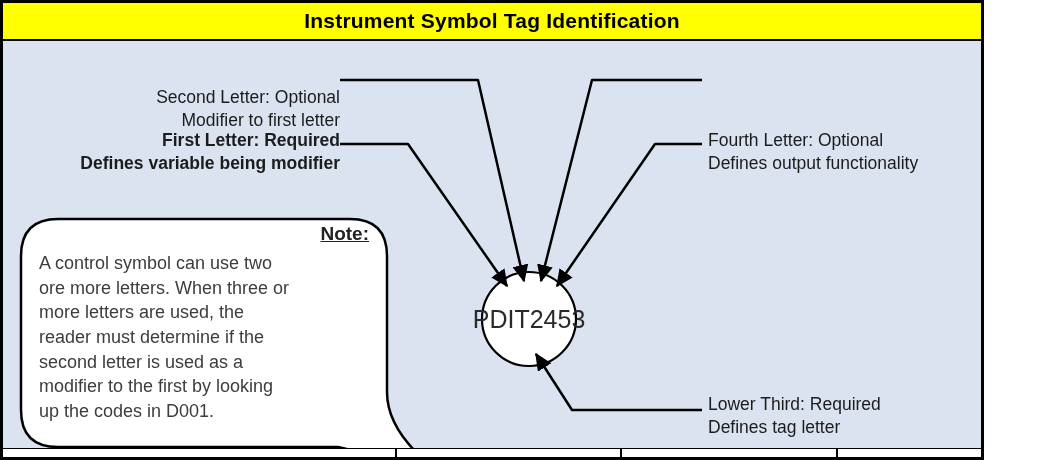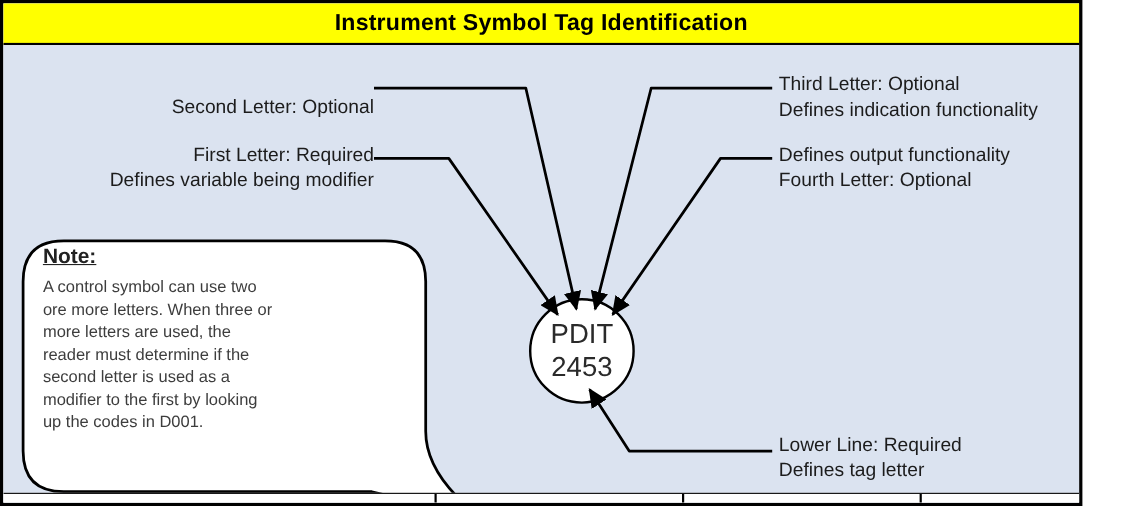--- a/index.html
+++ b/index.html
@@ -25,27 +25,28 @@
     white-space:nowrap;
   }
   .callout.right-align{text-align:right;}
   .callout div{white-space:nowrap;}
   .note-text{
     position:absolute;left:36px;top:182px;width:330px;color:#3d3d3d;
   }
   .note-heading{
     font-size:19px;font-weight:bold;text-decoration:underline;color:#222;
     margin-bottom:6px;
+    text-align:right;
   }
   .note-body{
-    font-size:15px;line-height:1.37;white-space:pre-line;
+    font-size:18px;line-height:1.37;white-space:pre-line;
   }
   .circle-label{
     position:absolute;left:479px;top:237px;width:94px;height:82px;
-    display:flex;flex-direction:column;align-items:center;justify-content:center;
+    display:flex;flex-direction:row;align-items:center;justify-content:center;
     font-size:25px;color:#2a2a2a;line-height:1.2;pointer-events:none;
   }
   .bottom-strip{
     position:absolute;left:0;bottom:0;width:1036px;height:8px;background:#ffffff;
     border-top:1px solid #000;
   }
   .bottom-strip i{
     position:absolute;top:0;bottom:0;width:2px;background:#000;display:block;
   }
 </style>
@@ -78,39 +79,36 @@
       <path d="M 699 369 L 569 369 L 533 313" fill="none" stroke="#000" stroke-width="2.5" stroke-linejoin="round" marker-end="url(#arrow)"></path>
     </svg>
 
     <div class="circle-label">
       <div>PDIT</div>
       <div>2453</div>
     </div>
 
     <div class="callout right-align" style="left:60px;top:24px;width:277px;margin-top:21px;">
       <div>Second Letter: Optional</div>
+      <div>Modifier to  first letter</div>
     </div>
 
-    <div class="callout right-align" style="left:20px;top:88px;width:317px;">
+    <div class="callout right-align" style="left:20px;top:88px;width:317px;font-weight:bold;">
       <div>First Letter: Required</div>
       <div>Defines variable being modifier</div>
     </div>
 
-    <div class="callout" style="left:705px;top:24px;">
-      <div>Third Letter: Optional</div>
-      <div>Defines indication functionality</div>
-    </div>
 
     <div class="callout" style="left:705px;top:88px;">
+      <div>Fourth Letter: Optional</div>
       <div>Defines output functionality</div>
-      <div>Fourth Letter: Optional</div>
     </div>
 
     <div class="callout" style="left:705px;top:352px;">
-      <div>Lower Line: Required</div>
+      <div>Lower Third: Required</div>
       <div>Defines tag letter</div>
     </div>
 
     <div class="note-text">
       <div class="note-heading">Note:</div>
       <div class="note-body">A control symbol can use two
 ore more letters. When three or
 more letters are used, the
 reader must determine if the
 second letter is used as a

